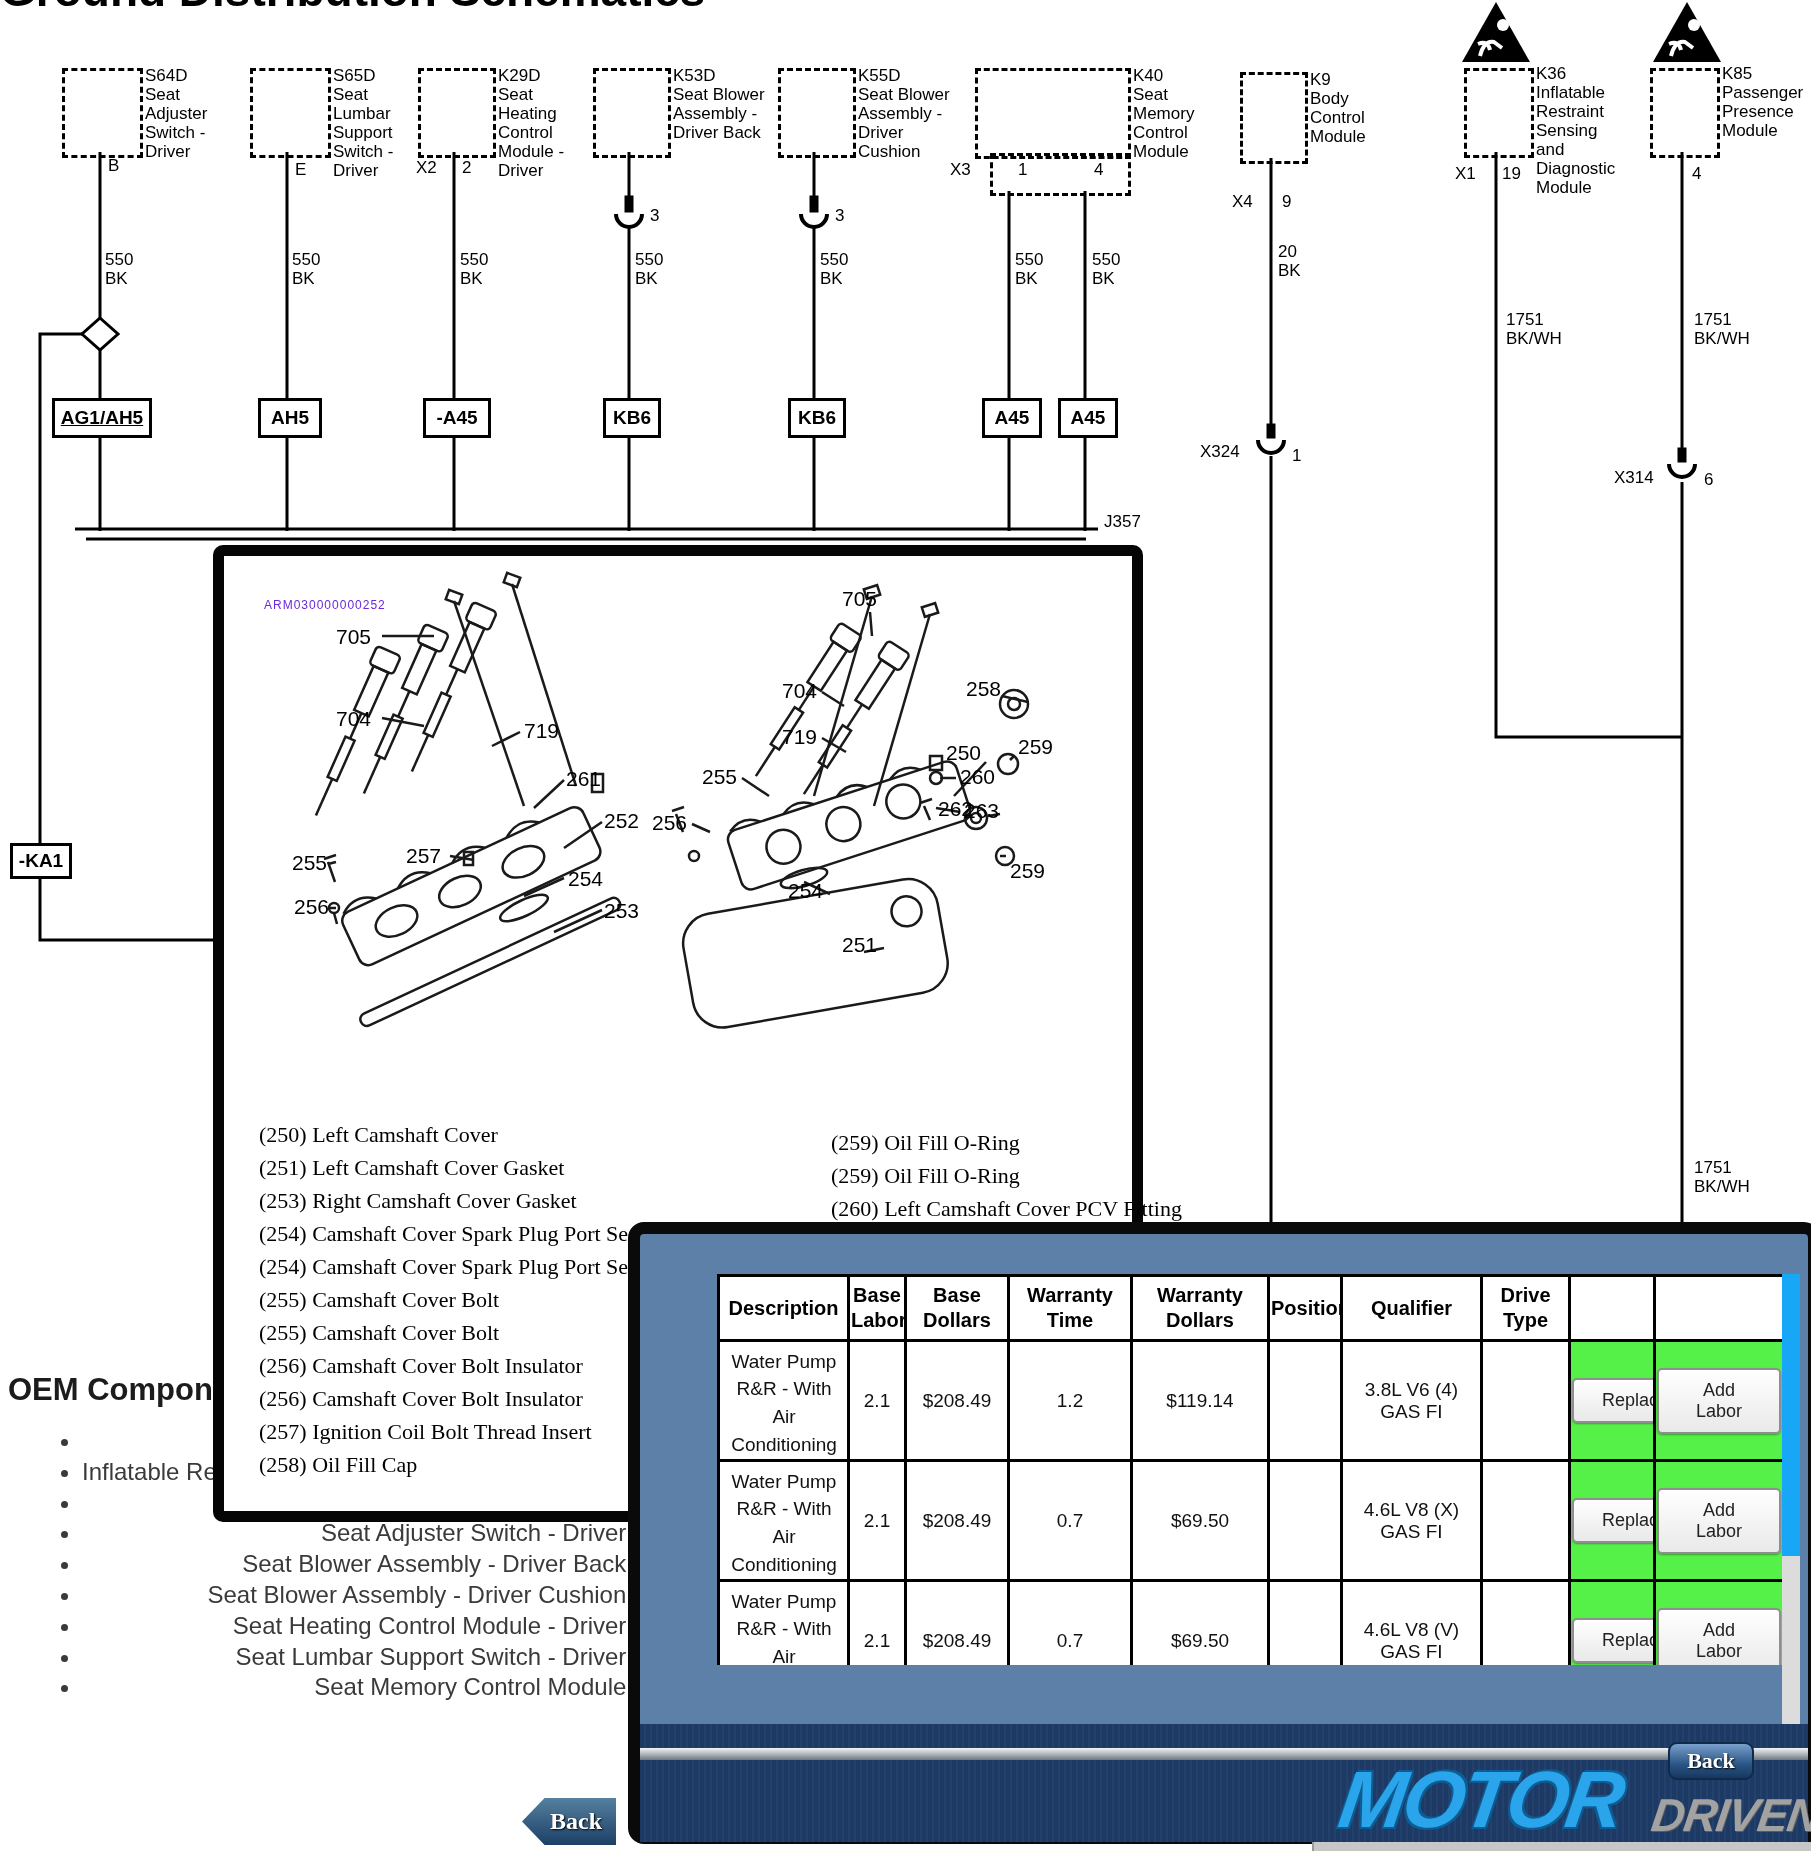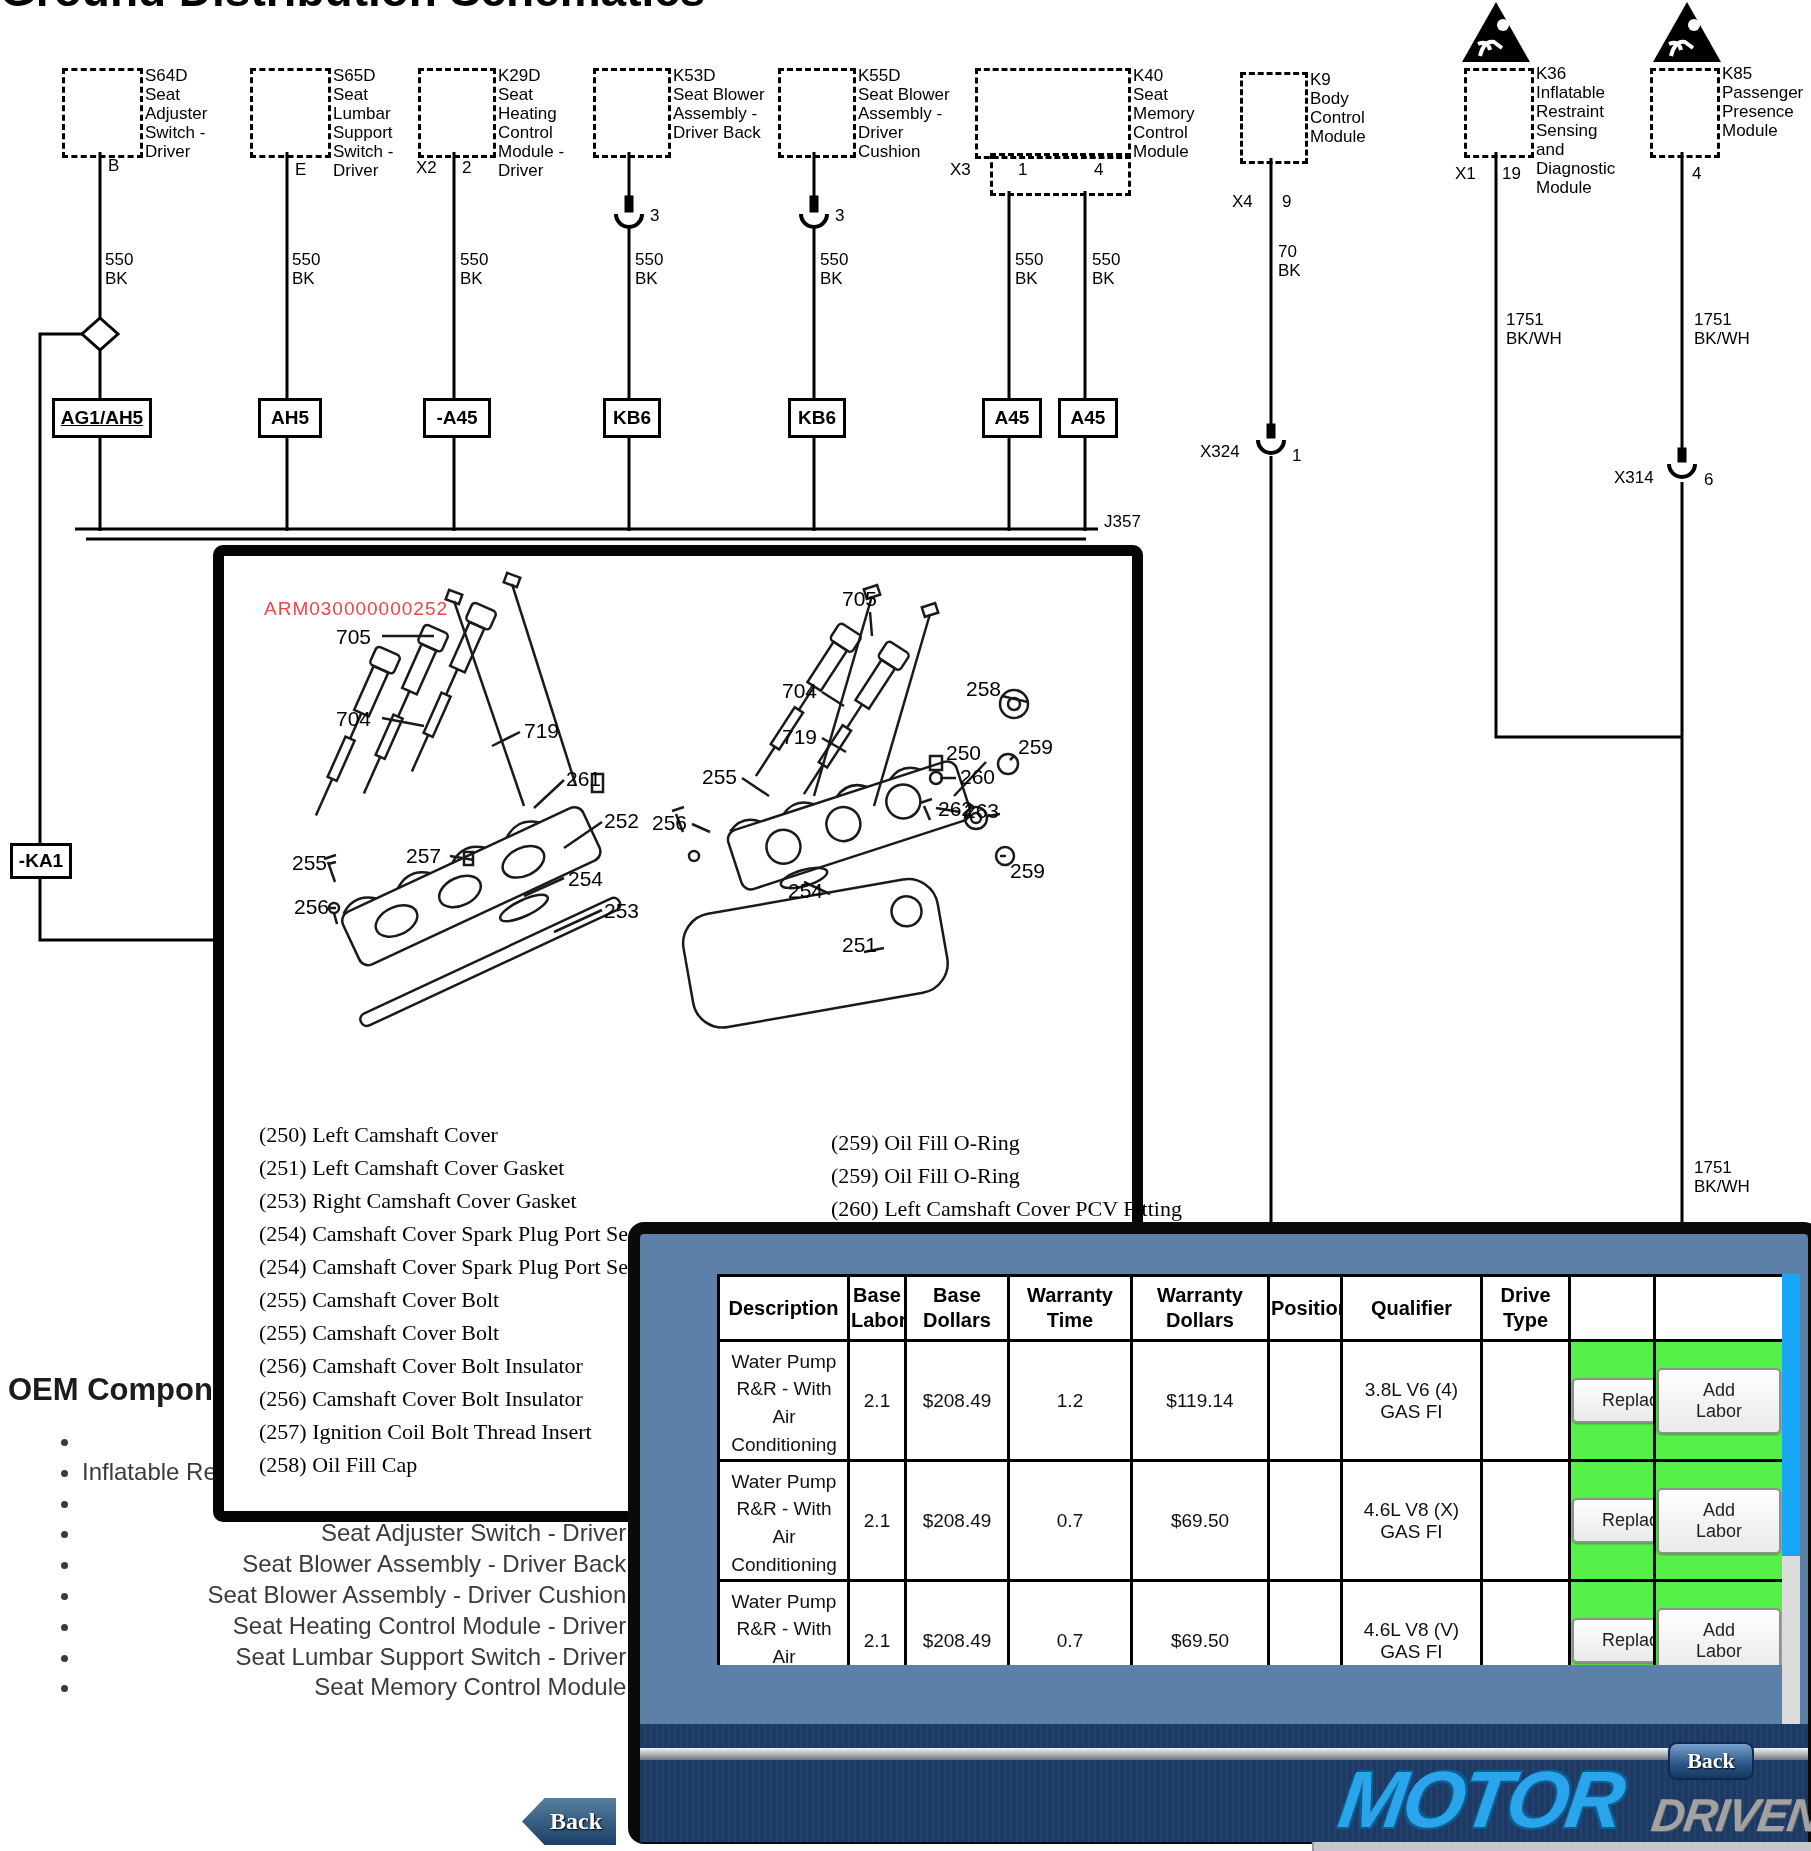--- a/index.html
+++ b/index.html
@@ -9,21 +9,21 @@
   .pre{white-space:pre-line;}
   
   .wlbl{font-size:17px;line-height:19px;color:#000;}
   .pinlbl{font-size:17px;color:#000;}
   .cbox{border:3px solid #000;background:#fff;font-size:19px;font-weight:bold;
         display:flex;align-items:center;justify-content:center;}
   .dashbox{border:3px dashed #000;background:transparent;}
   
   #popup1{left:213px;top:545px;width:930px;height:977px;background:#fff;
           border:11px solid #050505;border-radius:10px;box-sizing:border-box;z-index:20;}
-  .refcode{font-size:19px;letter-spacing:1px;color:#ef4444;}
+  .refcode{font-size:12px;letter-spacing:1px;color:#6d28d9;}
   .plist{font-family:"Liberation Serif",serif;font-size:22px;line-height:33px;color:#000;}
   
   #popup2{left:628px;top:1222px;width:1192px;height:622px;background:#5d80a8;
           border:12px solid #0a0a0a;border-radius:16px;box-sizing:border-box;z-index:30;}
   #tableclip{left:77px;top:40px;width:1065px;height:391px;overflow:hidden;background:#fff;}
   table.labor{border-collapse:collapse;table-layout:fixed;width:1065px;background:#fff;}
   table.labor th,table.labor td{border:3px solid #000;font-family:"Liberation Sans",sans-serif;
       overflow:hidden;}
   table.labor th{font-size:20px;font-weight:bold;text-align:center;height:60px;line-height:1.25;}
   table.labor td{font-size:19px;text-align:center;vertical-align:middle;height:112px;color:#111;}
@@ -206,21 +206,21 @@
   <div class="abs wlbl pre" style="left:460px;top:250px;">550
 BK</div>
   <div class="abs wlbl pre" style="left:635px;top:250px;">550
 BK</div>
   <div class="abs wlbl pre" style="left:820px;top:250px;">550
 BK</div>
   <div class="abs wlbl pre" style="left:1015px;top:250px;">550
 BK</div>
   <div class="abs wlbl pre" style="left:1092px;top:250px;">550
 BK</div>
-  <div class="abs wlbl pre" style="left:1278px;top:242px;">70
+  <div class="abs wlbl pre" style="left:1278px;top:242px;">20
 BK</div>
   <div class="abs wlbl pre" style="left:1506px;top:310px;">1751
 BK/WH</div>
   <div class="abs wlbl pre" style="left:1694px;top:310px;">1751
 BK/WH</div>
   <div class="abs wlbl pre" style="left:1694px;top:1158px;">1751
 BK/WH</div>
 
   <div class="abs cbox" style="left:52px;top:398px;width:94px;height:34px;text-decoration:underline;">AG1/AH5</div>
   <div class="abs cbox" style="left:258px;top:398px;width:58px;height:34px;">AH5</div>

